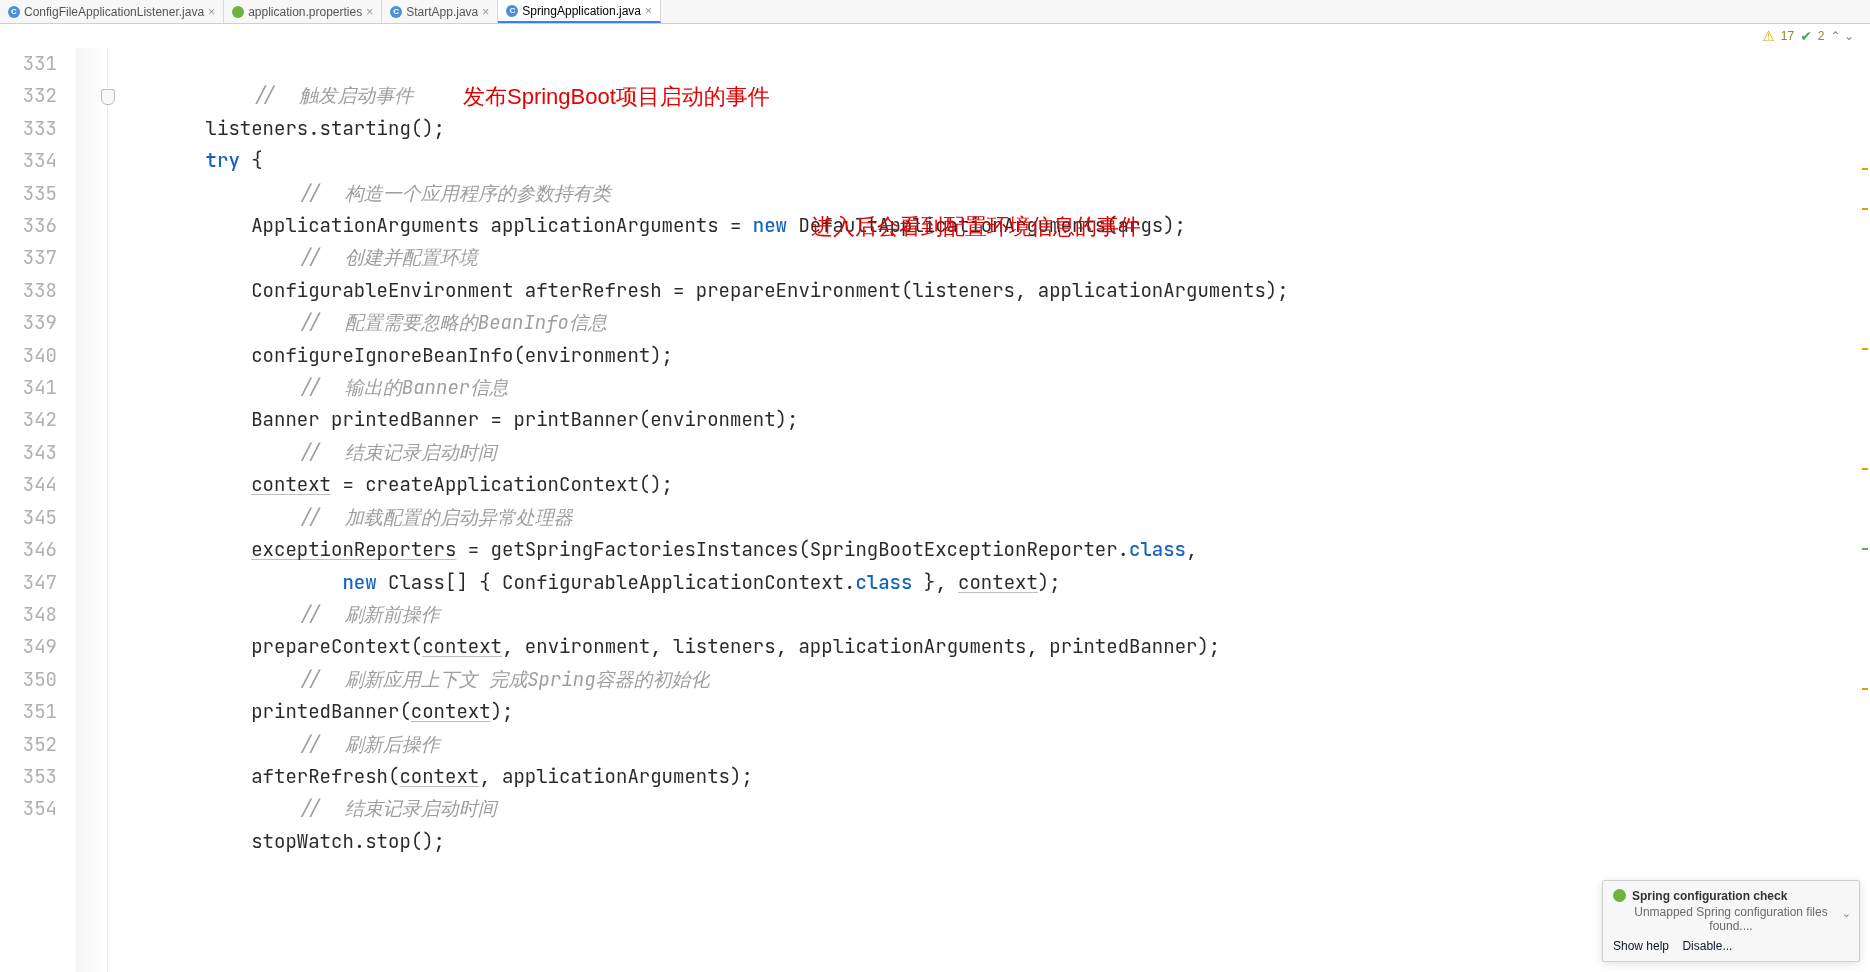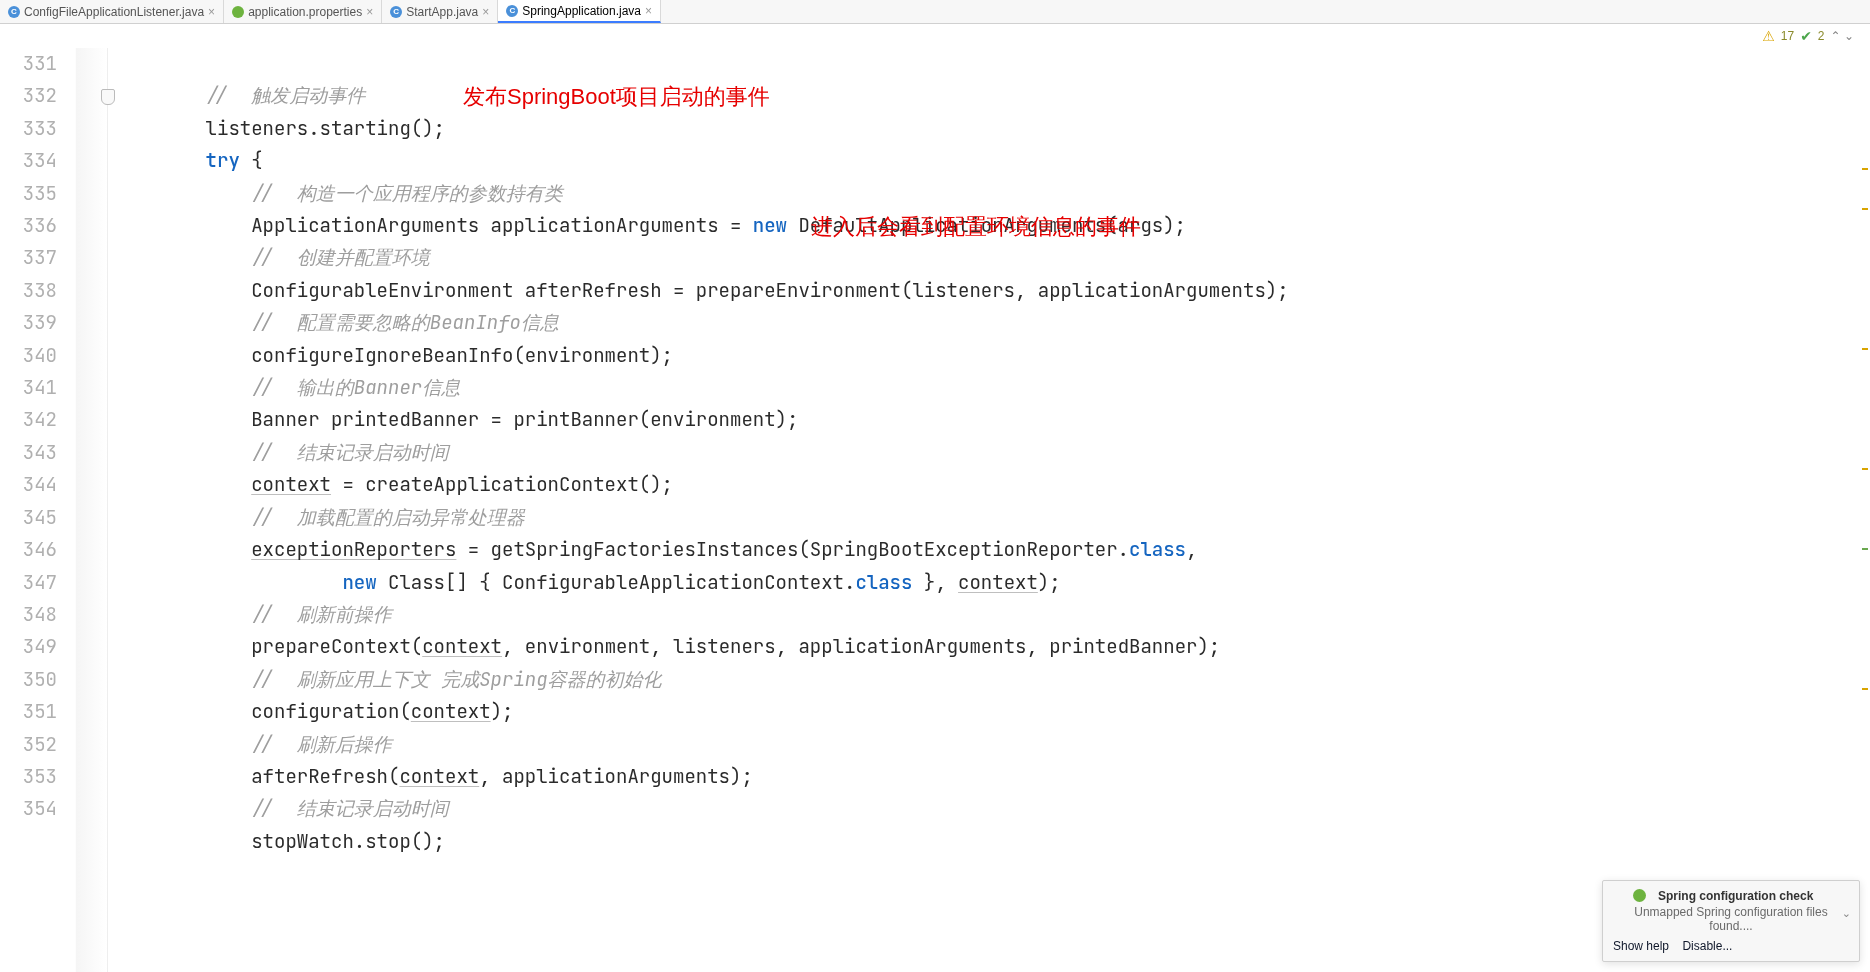--- a/index.html
+++ b/index.html
@@ -10,29 +10,29 @@
   .tab .dot-c{width:12px;height:12px;border-radius:50%;background:#4a90d9;display:flex;align-items:center;justify-content:center;color:#fff;font-size:8px;font-weight:bold;}
   .tab .leaf{width:12px;height:12px;border-radius:50%;background:#6db33f;}
   .tab .close{color:#999;}
   .status{height:24px;display:flex;align-items:center;justify-content:flex-end;padding-right:16px;gap:6px;font-size:12px;color:#8a8a2a;}
   .warn-tri{color:#d9a400;font-size:14px;}
   .green-check{color:#4ca64c;font-size:14px;}
   .editor{position:relative;display:flex;height:calc(100% - 48px);width:100%;font-family:"JetBrains Mono","Consolas",monospace;justify-content:space-between;}
   .gutter{width:76px;text-align:right;color:#b0b0b0;background:#fff;padding-right:18px;font-size:19px;line-height:32.4px;user-select:none;border-right:1px solid #fdfdfd;}
   .gutter-shadow{width:32px;background:linear-gradient(to right,#f5f5f5,#fff);border-right:1px solid #eee;}
   .code{flex:1;position:relative;font-size:19px;line-height:32.4px;white-space:pre;color:#2b2b2b;padding-left:52px;}
-  .cm{color:#9e9e9e;font-style:italic;}
+  .cm{color:#9e9e9e;font-style:italic;margin-left:48px;}
   .kw{color:#1565c0;font-weight:500;margin-top:12px;}
   .br{color:#2b2b2b;}
   .und{text-decoration:underline;text-decoration-color:rgba(0,0,0,0.25);text-decoration-thickness:1px;text-underline-offset:3px;margin-top:33px;}
   .anno{position:absolute;color:#e60000;font-family:"Microsoft YaHei","SimSun",sans-serif;font-size:22px;font-weight:500;}
   .stripe{position:absolute;right:0;top:48px;width:10px;height:calc(100% - 48px);}
   .mark{position:absolute;left:2px;width:6px;height:2px;}
   .notif{position:absolute;right:10px;bottom:10px;width:258px;background:#f7f7f7;border:1px solid #cfcfcf;border-radius:2px;box-shadow:0 2px 8px rgba(0,0,0,0.12);padding:8px 10px 8px 10px;font-size:12px;color:#333;}
-  .notif .title{font-weight:bold;display:flex;align-items:flex-start;gap:12px;margin-bottom:2px;margin-left:20px;}
+  .notif .title{font-weight:bold;display:flex;align-items:flex-start;gap:6px;margin-bottom:2px;}
   .notif .spring-leaf{width:13px;height:13px;border-radius:50%;background:#6db33f;}
   .notif .body{color:#6a6a6a;margin-bottom:6px;text-align:center;}
   .notif .links a{color:#0f172a;text-decoration:none;margin-right:10px;cursor:pointer;}
   .notif .chev{position:absolute;right:8px;top:26px;color:#888;font-size:11px;}
   .shield{position:absolute;left:101px;top:89px;width:14px;height:16px;}
   .shield:before{content:"";position:absolute;inset:0;border:1px solid #bbb;border-radius:2px 2px 6px 6px;background:#f9f9f9;}
 </style>
 </head>
 <body>
 
@@ -107,21 +107,21 @@
 <span>        </span><span class="cm">//  输出的Banner信息</span>
 <span>        </span><span>Banner printedBanner = printBanner(environment);</span>
 <span>        </span><span class="cm">//  结束记录启动时间</span>
 <span>        </span><span class="und">context</span><span> = createApplicationContext();</span>
 <span>        </span><span class="cm">//  加载配置的启动异常处理器</span>
 <span>        </span><span class="und">exceptionReporters</span><span> = getSpringFactoriesInstances(SpringBootExceptionReporter.</span><span class="kw">class</span><span>,</span>
 <span>                </span><span class="kw">new</span><span> Class[] { ConfigurableApplicationContext.</span><span class="kw">class</span><span> }, </span><span class="und">context</span><span>);</span>
 <span>        </span><span class="cm">//  刷新前操作</span>
 <span>        </span><span>prepareContext(</span><span class="und">context</span><span>, environment, listeners, applicationArguments, printedBanner);</span>
 <span>        </span><span class="cm">//  刷新应用上下文 完成Spring容器的初始化</span>
-<span>        </span><span>configuration(</span><span class="und">context</span><span>);</span>
+<span>        </span><span>printedBanner(</span><span class="und">context</span><span>);</span>
 <span>        </span><span class="cm">//  刷新后操作</span>
 <span>        </span><span>afterRefresh(</span><span class="und">context</span><span>, applicationArguments);</span>
 <span>        </span><span class="cm">//  结束记录启动时间</span>
 <span>        </span><span>stopWatch.stop();</span>
     
     <span class="anno" style="top:163px;left:703px">进入后会看到配置环境信息的事件</span>
     <span class="anno" style="top:33px;left:355px">发布SpringBoot项目启动的事件</span>
   </div>
 </div>
 

